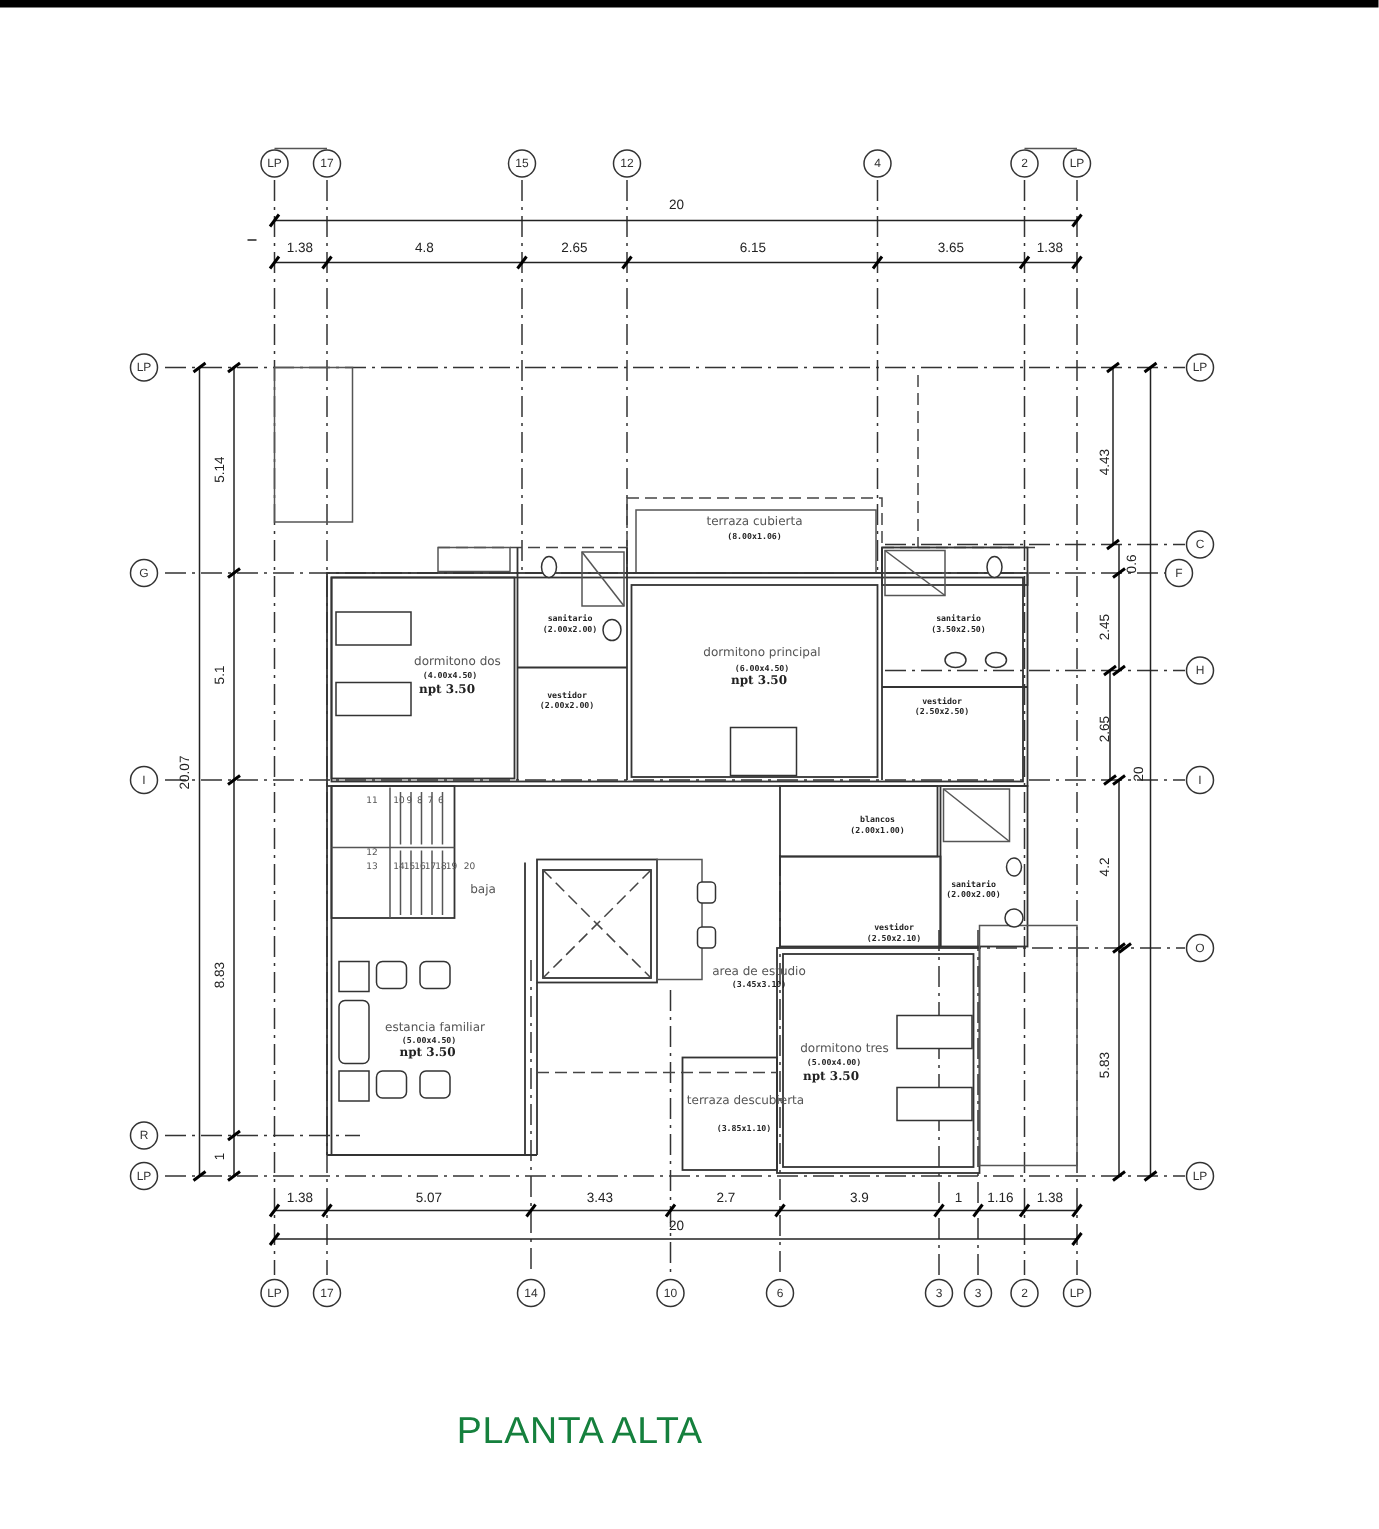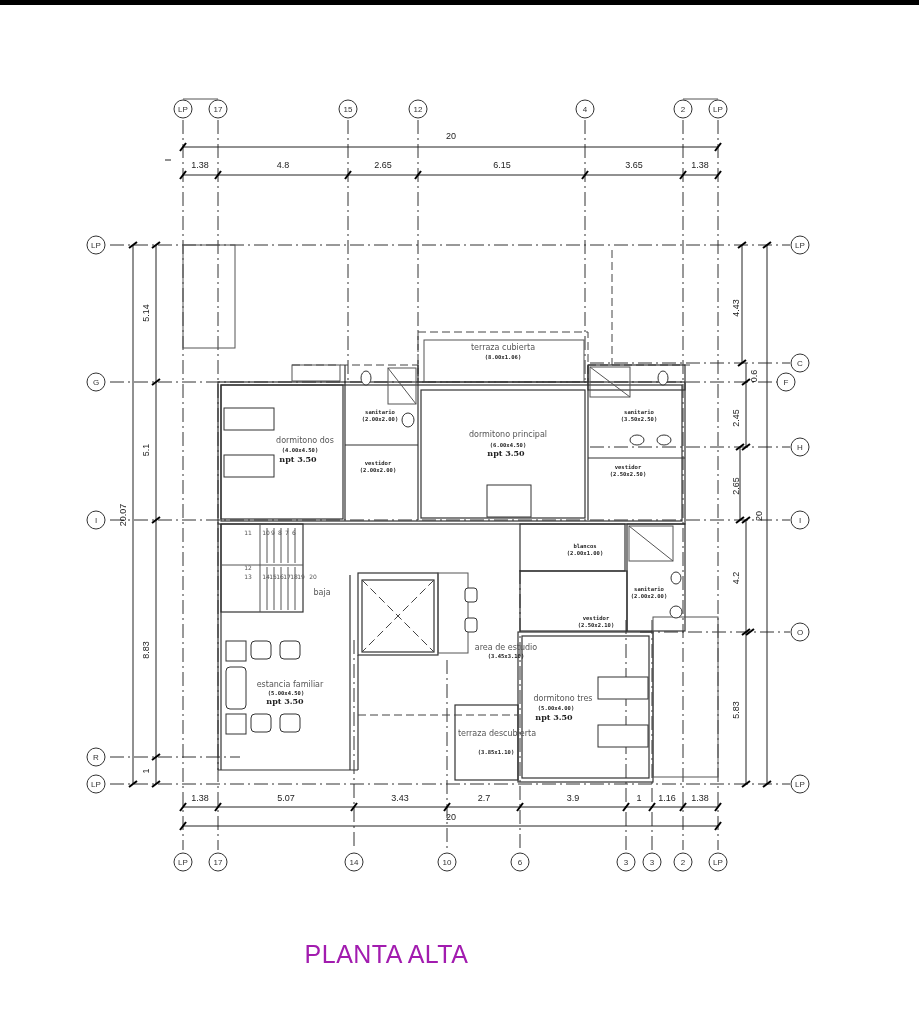--- a/index.html
+++ b/index.html
@@ -13,21 +13,21 @@
   .wall2{stroke:#555;stroke-width:1;fill:none;}
   .dash{stroke:#444;stroke-width:1;stroke-dasharray:8 4;fill:none;}
   .bubble{fill:#fff;stroke:#333;stroke-width:1;}
   .bubble-txt{font-family:"Liberation Sans",sans-serif;font-size:8px;fill:#333;text-anchor:middle;dominant-baseline:central;}
   .dim-txt{font-family:"Liberation Sans",sans-serif;font-size:9px;fill:#222;text-anchor:middle;}
   .room-txt{font-family:"DejaVu Sans",sans-serif;font-size:8px;fill:#555;text-anchor:middle;}
   .size-txt{font-family:"DejaVu Sans Mono",monospace;font-size:5.5px;font-weight:bold;fill:#222;text-anchor:middle;}
   .npt-txt{font-family:"DejaVu Serif",serif;font-size:8px;font-weight:bold;fill:#222;text-anchor:middle;}
   .small-txt{font-family:"DejaVu Sans",sans-serif;font-size:6px;fill:#555;text-anchor:middle;}
   .furn{stroke:#333;stroke-width:1;fill:#fff;}
-  .title{position:absolute;left:0;width:773px;top:940px;text-align:center;font-family:"Liberation Sans",sans-serif;font-size:25px;color:#a21caf;letter-spacing:0.5px;}
+  .title{position:absolute;left:0;width:773px;top:940px;text-align:center;font-family:"Liberation Sans",sans-serif;font-size:25px;color:#15803d;letter-spacing:0.5px;}
 </style>
 </head>
 <body>
 
 <div class="topbar"></div>
 
 <svg class="plan" width="919" height="1019" viewBox="0 0 919 1019">
 
   <g>
     <line class="axis-line" x1="183" y1="120" x2="183" y2="850"></line>

